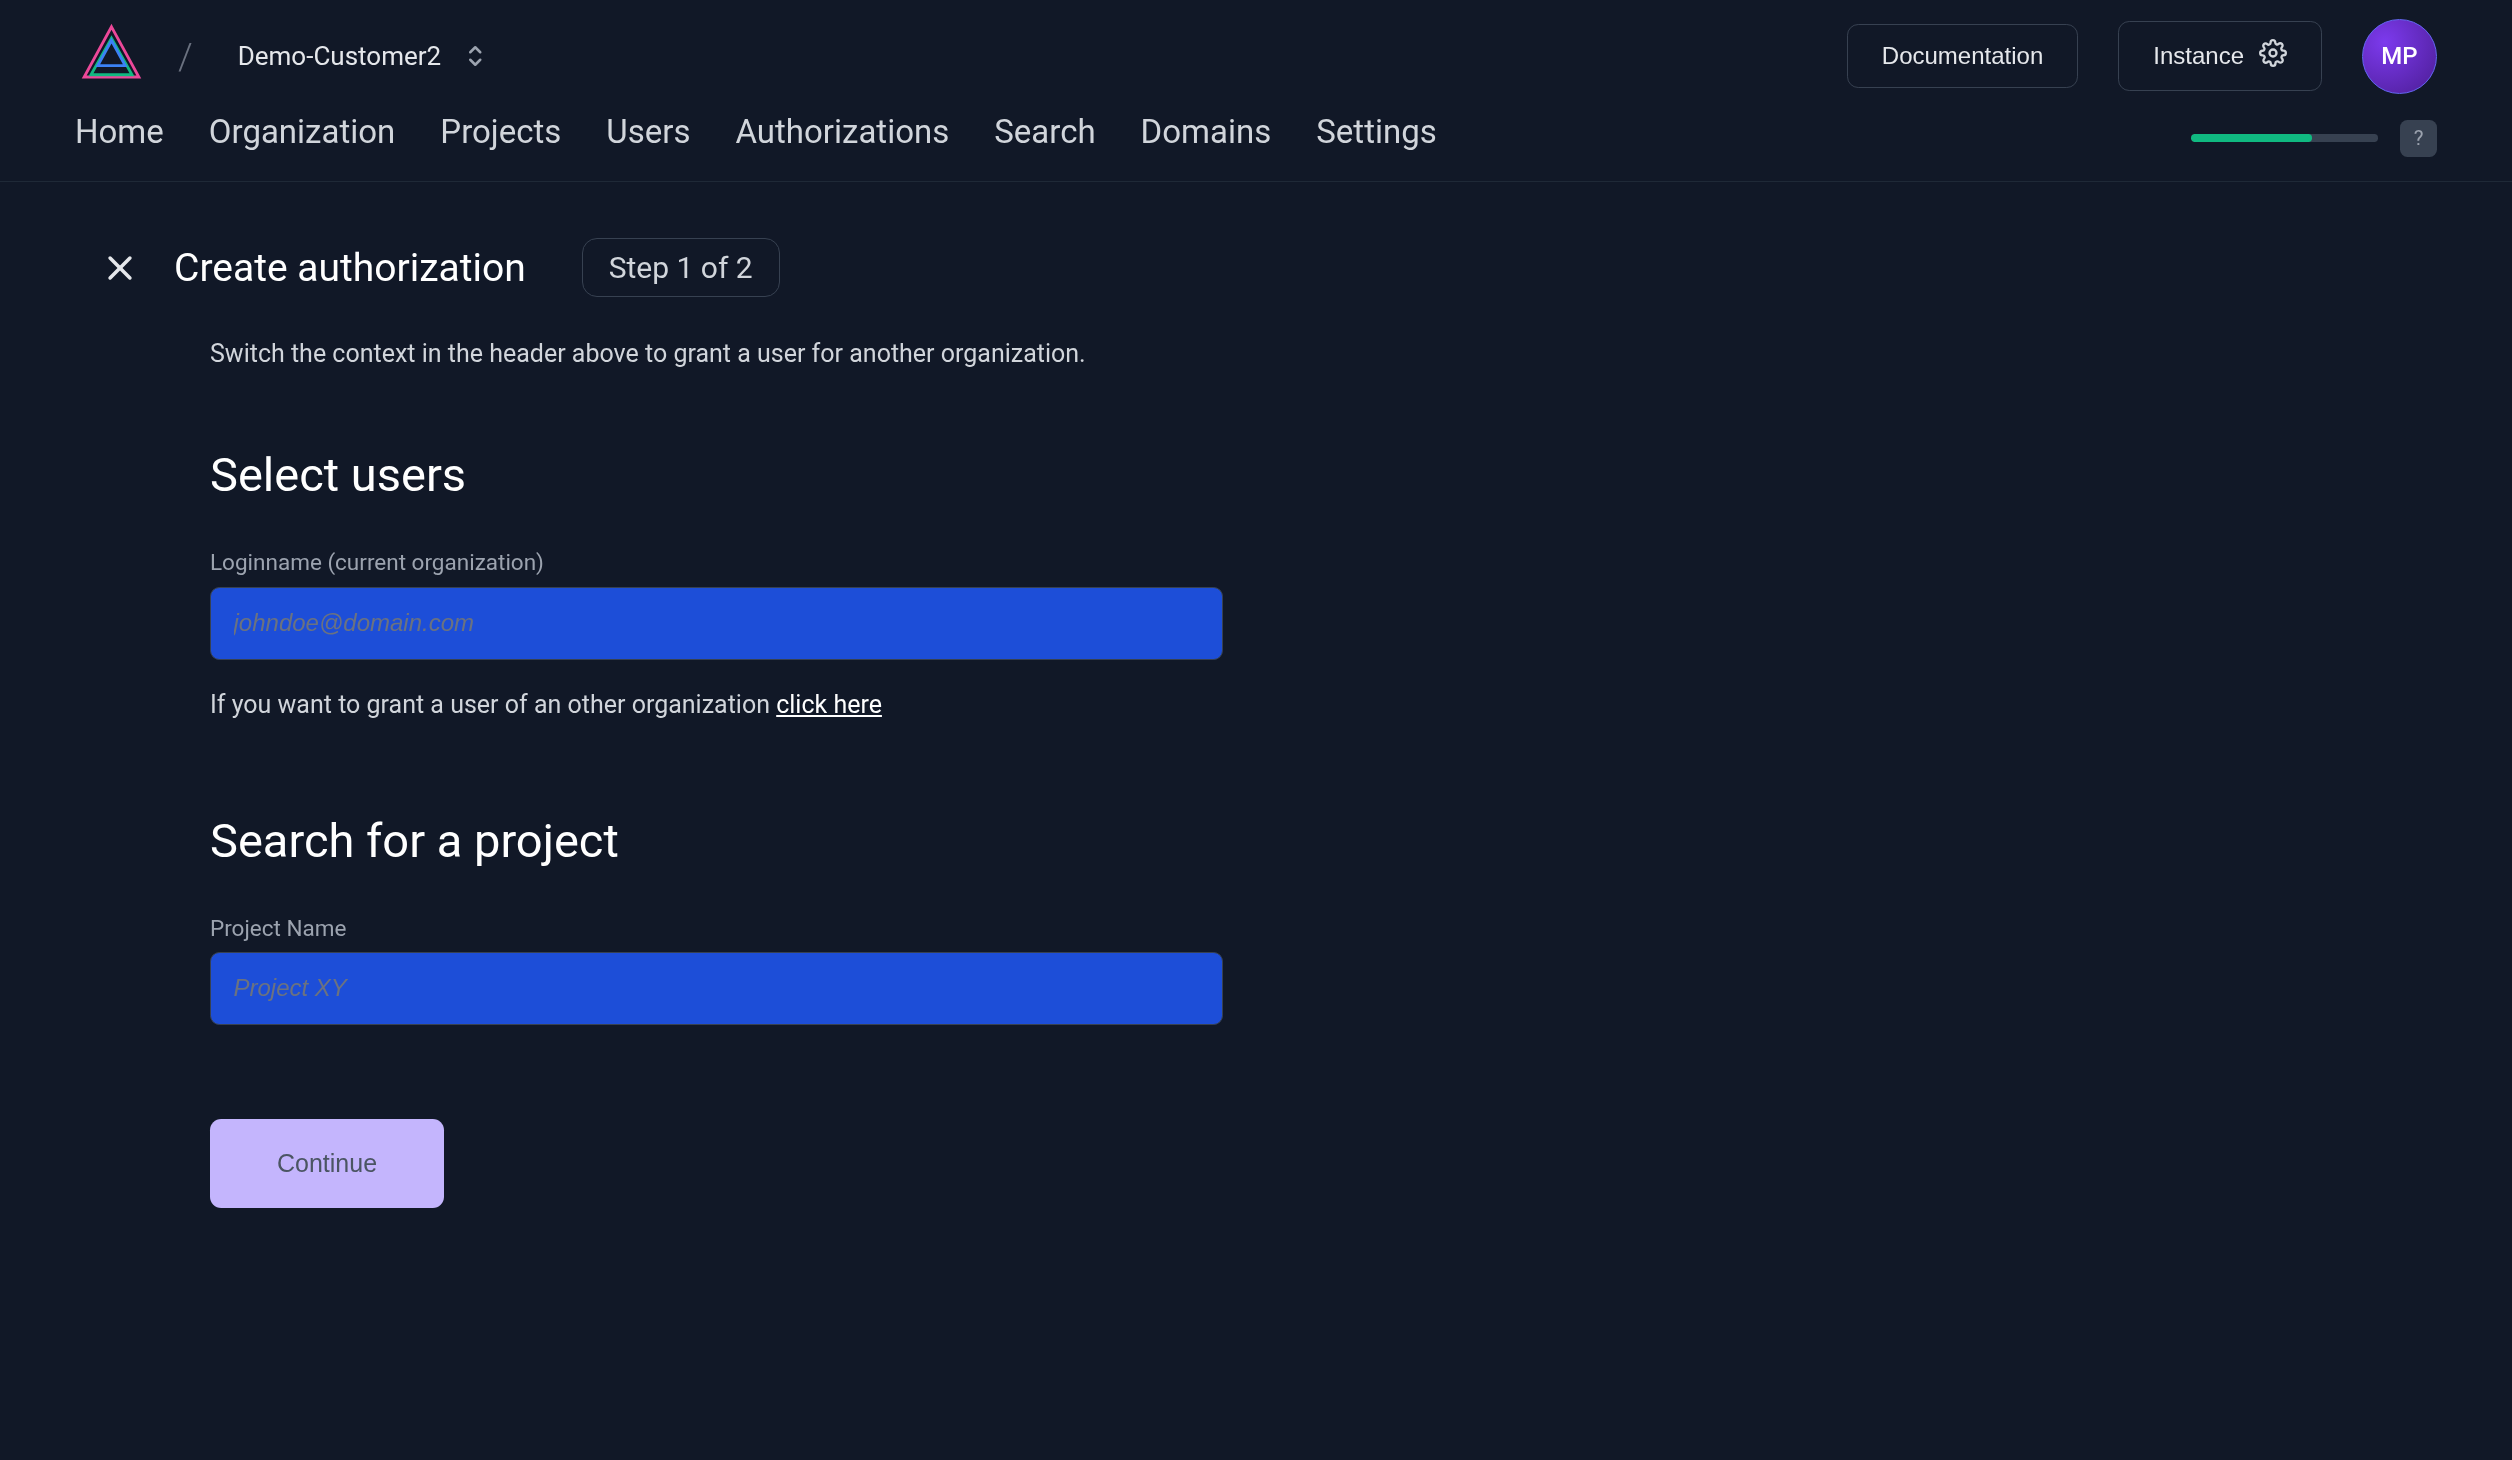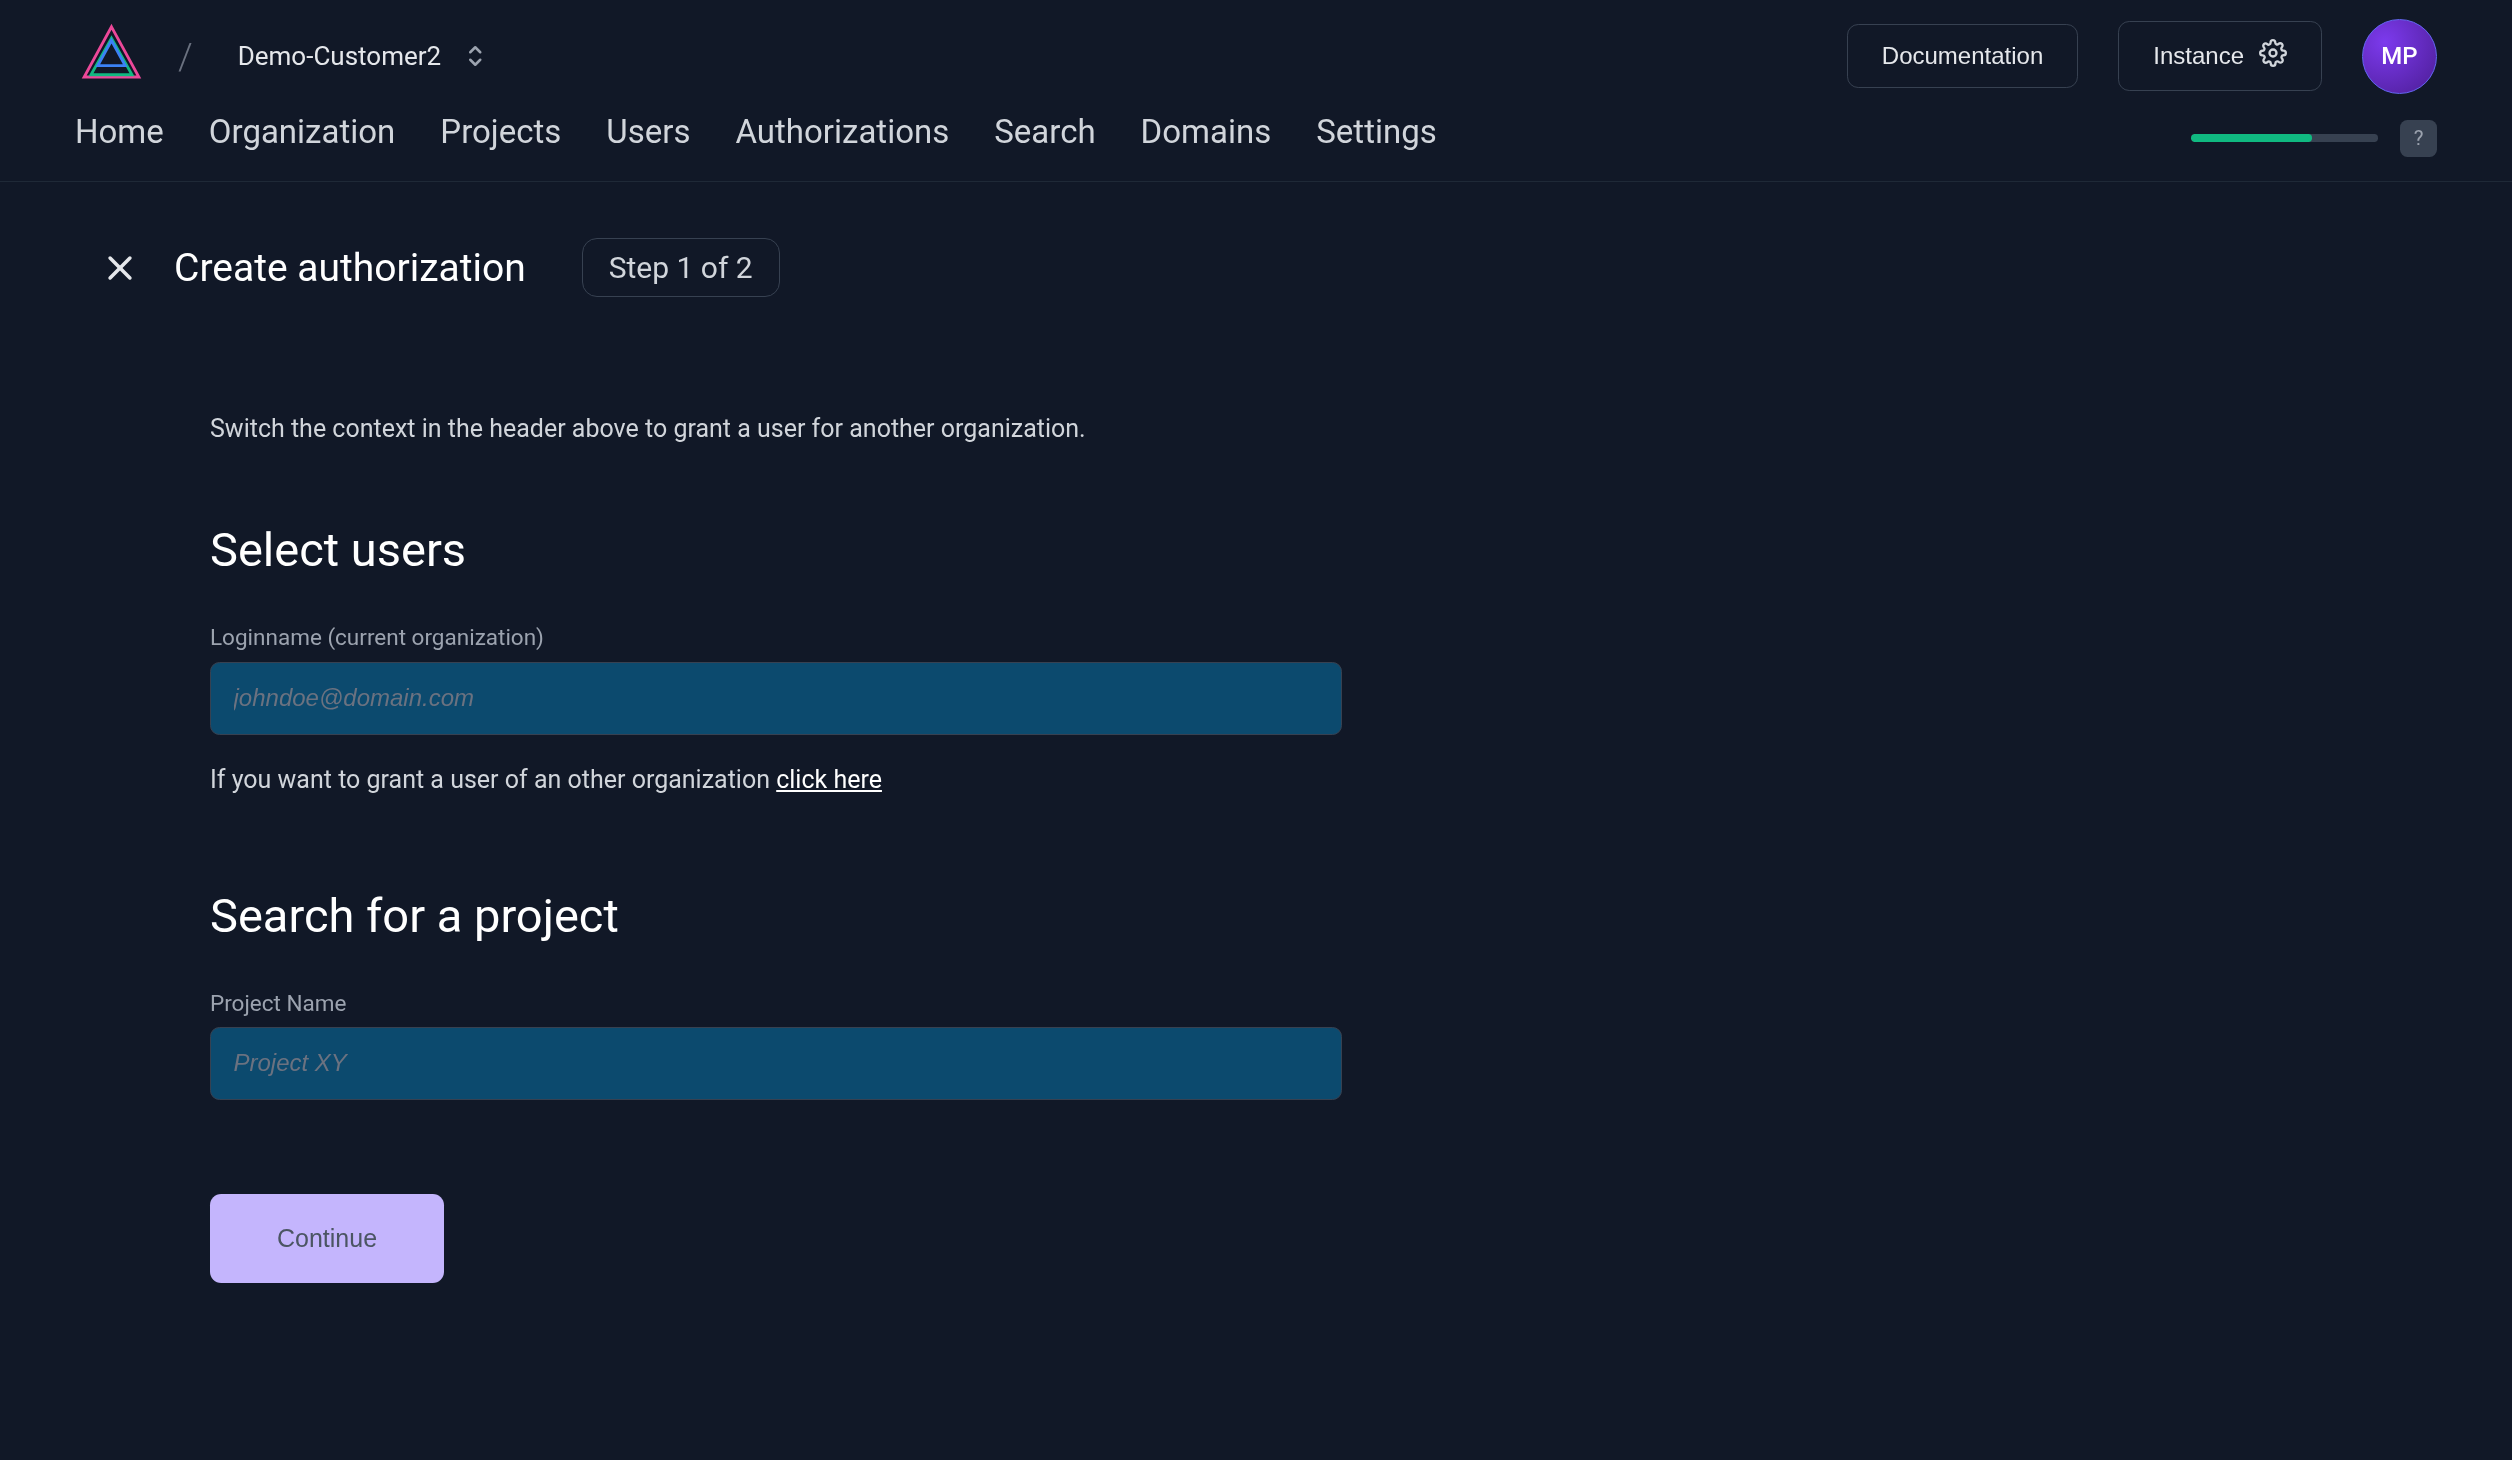--- a/index.html
+++ b/index.html
@@ -122,21 +122,20 @@
       color: #9ca3af;
       cursor: pointer;
     }
     .main {
       padding: 56px 103px;
     }
     .title-row {
       display: flex;
       align-items: center;
       gap: 37px;
-      margin-bottom: 75px;
     }
     .close-btn {
       cursor: pointer;
       display: flex;
       align-items: center;
       justify-content: center;
     }
     .page-title {
       font-size: 39px;
       font-weight: 400;
@@ -166,23 +165,23 @@
       color: #fff;
       margin-bottom: 47px;
     }
     .field-label {
       font-size: 22.5px;
       color: #9ca3af;
       margin-bottom: 11.2px;
       display: block;
     }
     .text-input {
-      width: 1132px;
+      width: 1013px;
       height: 73px;
-      background: #0c4a6e;
+      background: #1d4ed8;
       border: 1.4px solid #374151;
       border-radius: 9.4px;
       padding: 0 22.5px;
       font-size: 24px;
       color: #e5e7eb;
       font-style: italic;
     }
     .text-input::placeholder {
       color: #6b7280;
       font-style: italic;

